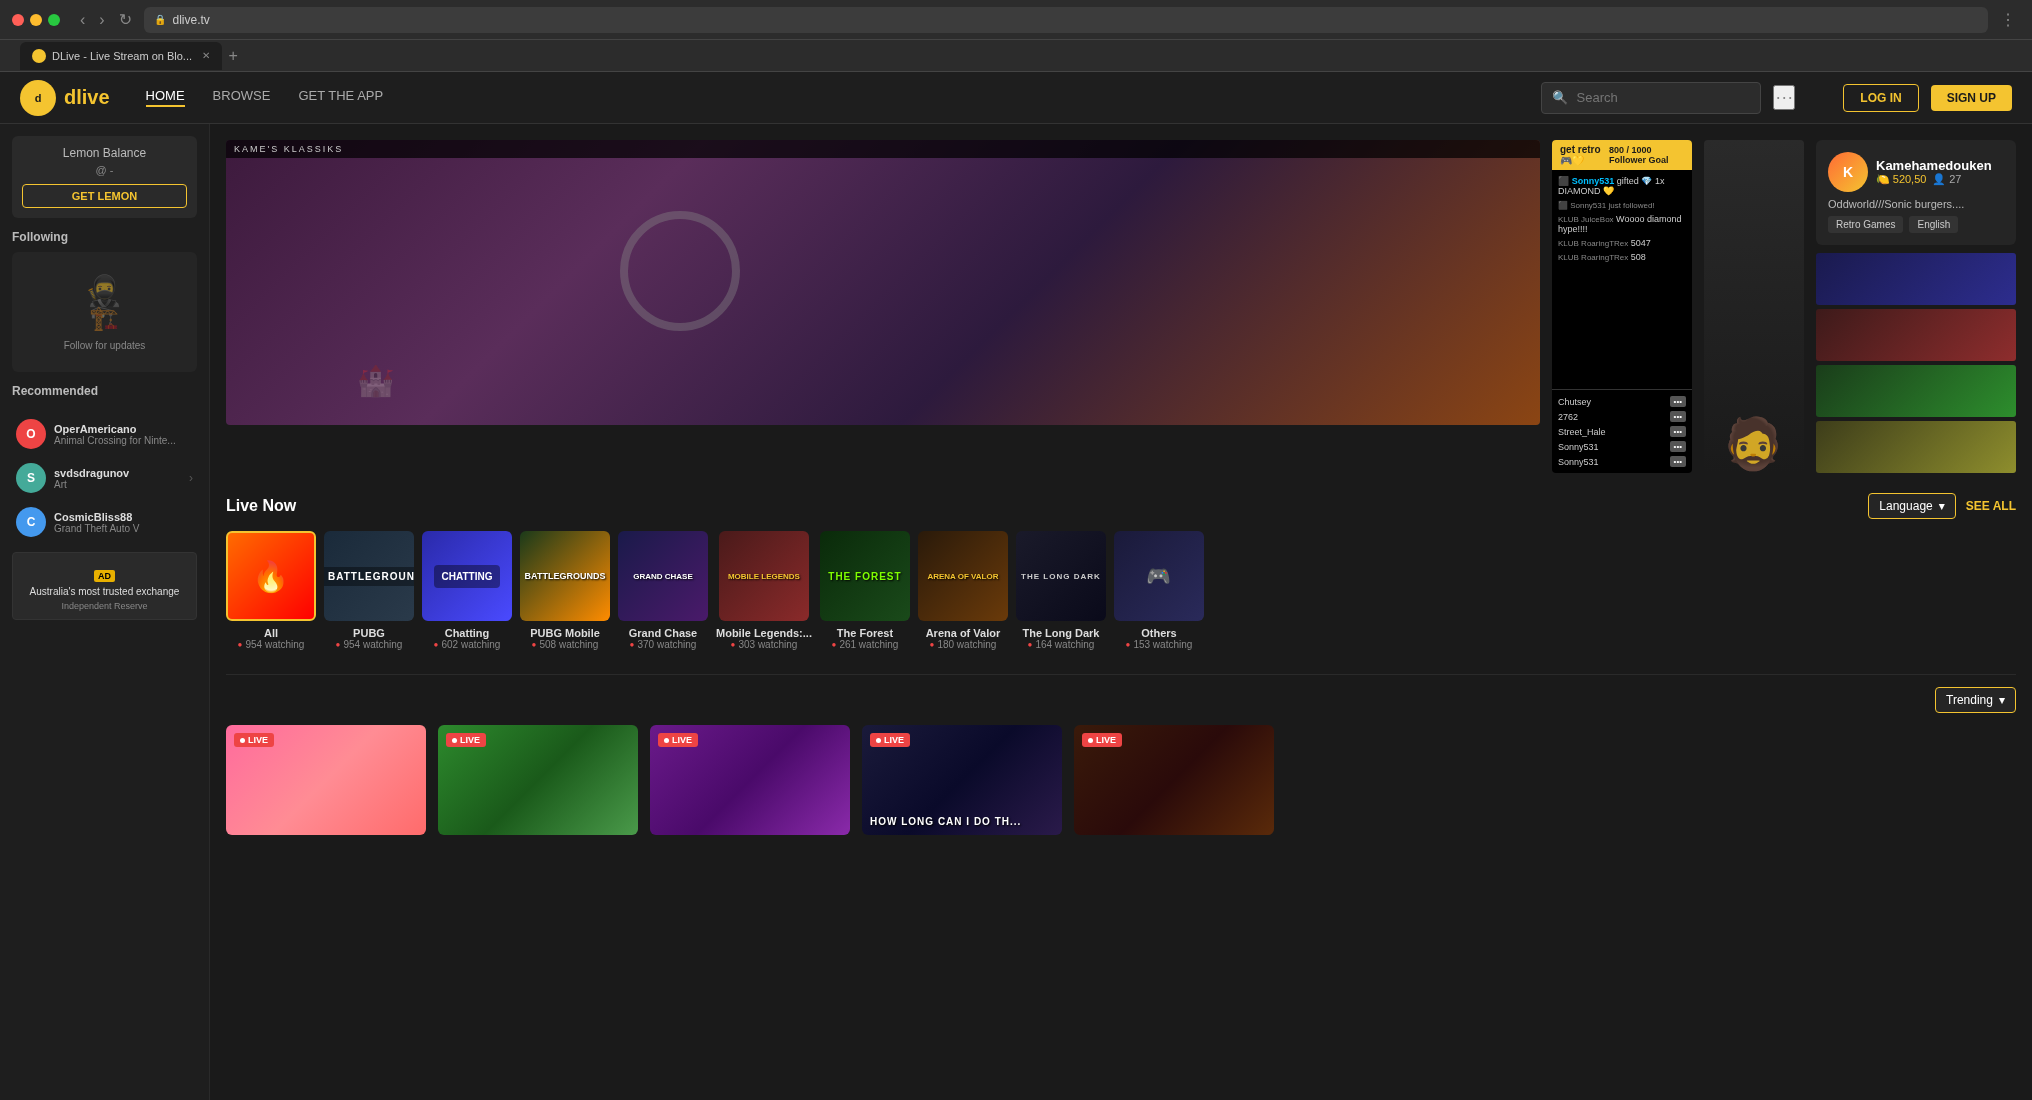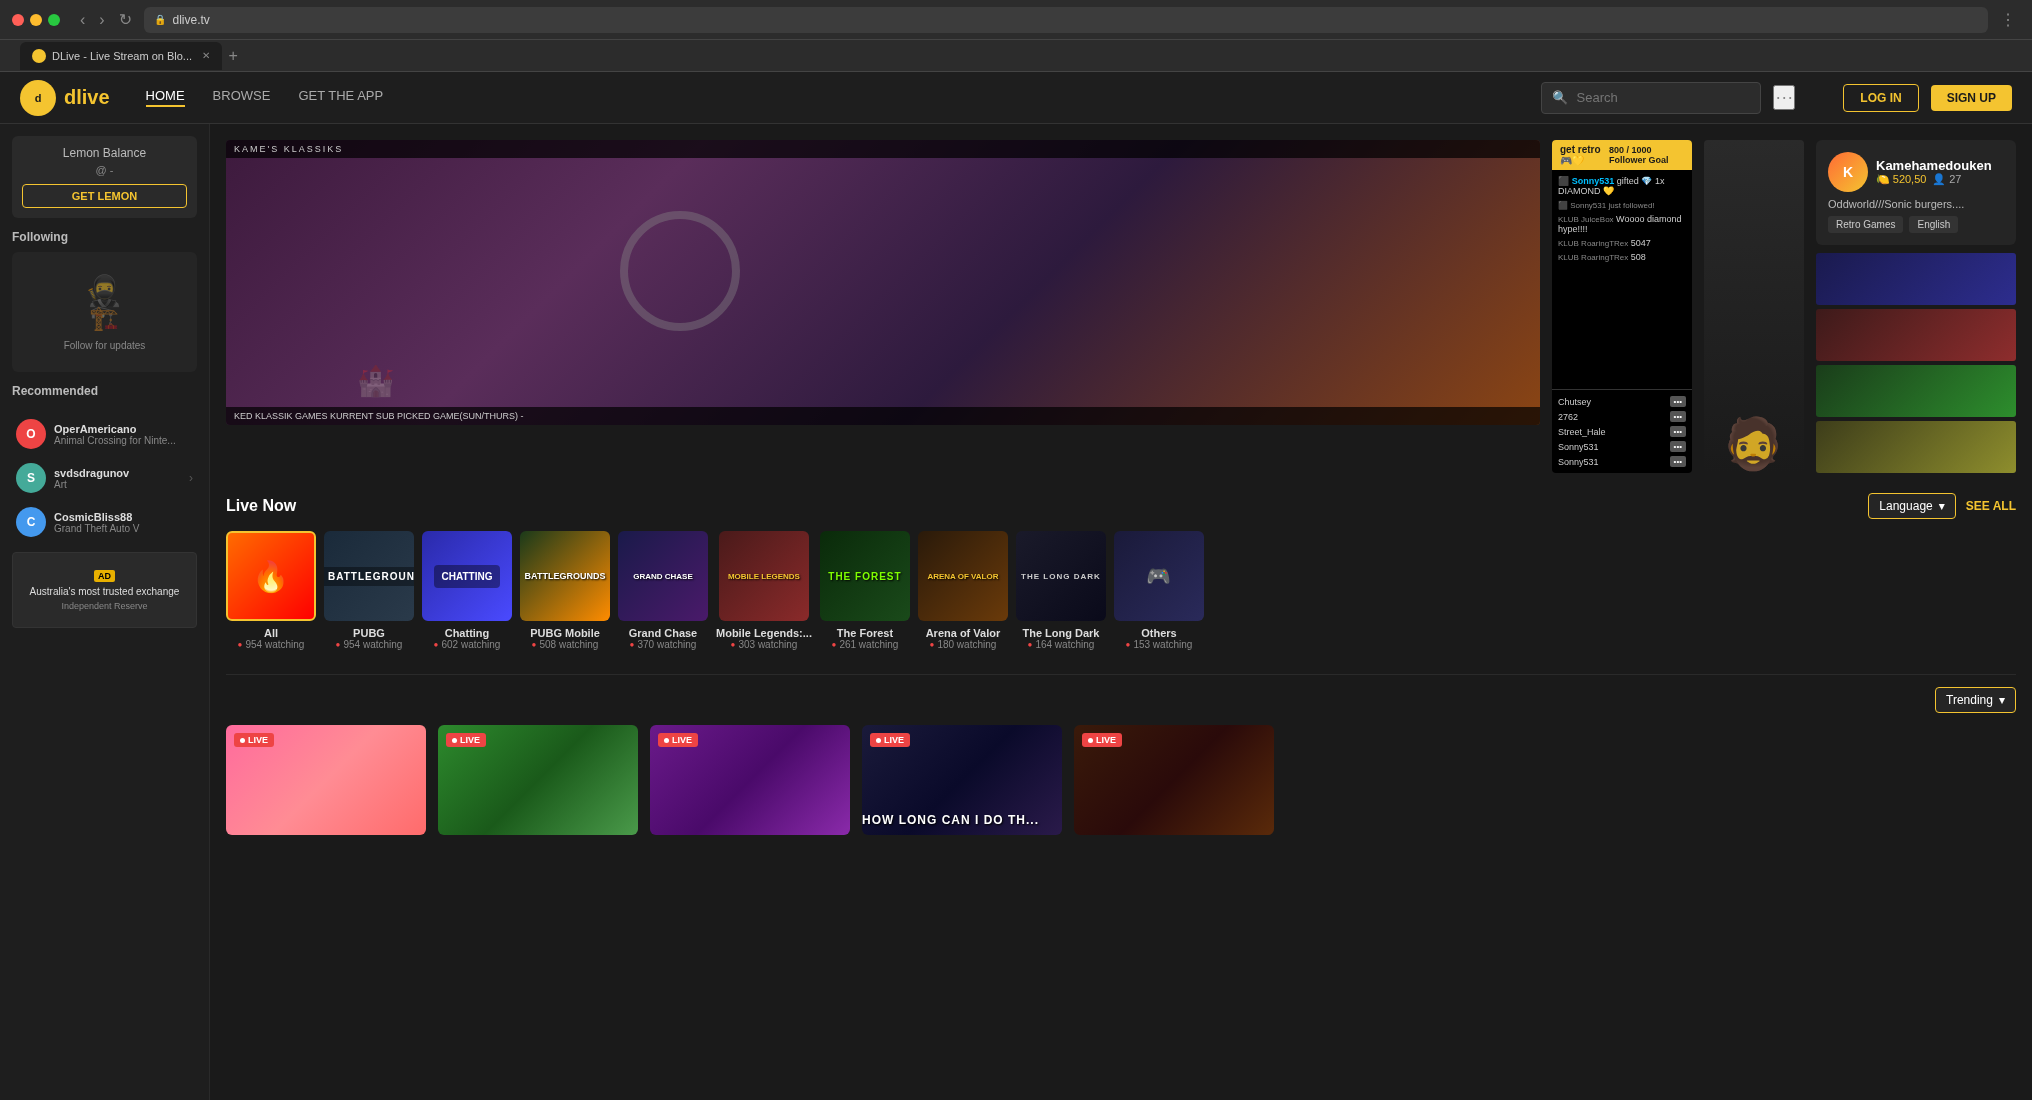--- a/index.html
+++ b/index.html
@@ -208,25 +208,25 @@
       font-size: 12px; font-weight: bold; color: #fff;
     }
     .rec-info { flex: 1; overflow: hidden; }
     .rec-name { font-size: 11px; font-weight: bold; color: #ddd; white-space: nowrap; overflow: hidden; text-overflow: ellipsis; }
     .rec-game { font-size: 10px; color: #888; white-space: nowrap; overflow: hidden; text-overflow: ellipsis; }
     .rec-arrow { color: #555; font-size: 12px; }
 
     .ad-banner {
       background: #2a2a2a;
       border-radius: 4px;
-      height: 76px;
+      height: 68px;
       margin-top: 10px;
       overflow: hidden;
       display: flex;
-      align-items: center;
+      align-items: flex-end;
       justify-content: center;
       font-size: 10px;
       color: #666;
       border: 1px solid #333;
       position: relative;
     }
     .ad-content {
       text-align: center;
       padding: 8px;
     }
@@ -663,23 +663,20 @@
 
     <div class="featured-stream">
       <div class="stream-player">
         <div class="stream-thumbnail-bg">
           <div class="stream-title-bar">KAME'S KLASSIKS</div>
 
           <div style="flex:1; position:relative; overflow:hidden;">
             <div style="position:absolute; top:20%; left:30%; width:120px; height:120px; border-radius:50%; border:8px solid #888; opacity:0.4;"></div>
             <div style="position:absolute; bottom:10%; left:10%; font-size:30px; opacity:0.3;">🏰</div>
           </div>
-          <div class="stream-lower-bar">
-            <span>KED KLASSIK GAMES        KURRENT SUB PICKED GAME(SUN/THURS) -</span>
-          </div>
         </div>
       </div>
 
       <div class="stream-chat">
         <div class="chat-header">
           <span>get retro 🎮💛</span>
           <span style="font-size:9px;">800 / 1000 Follower Goal</span>
         </div>
         <div class="chat-messages">
           <div class="chat-msg">
@@ -910,21 +907,21 @@
         <div class="live-badge">
           <div class="live-dot"></div>
           <span>LIVE</span>
         </div>
       </div>
       <div class="trending-card tc-4">
         <div class="live-badge">
           <div class="live-dot"></div>
           <span>LIVE</span>
         </div>
-        <div style="position:absolute; bottom:8px; left:0; font-size:12px; font-weight:bold; color:#fff; text-shadow:1px 1px 2px #000; letter-spacing:1px;">HOW LONG CAN I DO TH...</div>
+        <div style="position:absolute; bottom:8px; left:8px; font-size:10px; font-weight:bold; color:#fff; text-shadow:1px 1px 2px #000; letter-spacing:1px;">HOW LONG CAN I DO TH...</div>
       </div>
       <div class="trending-card tc-5">
         <div class="live-badge">
           <div class="live-dot"></div>
           <span>LIVE</span>
         </div>
       </div>
     </div>
 
   </main>

